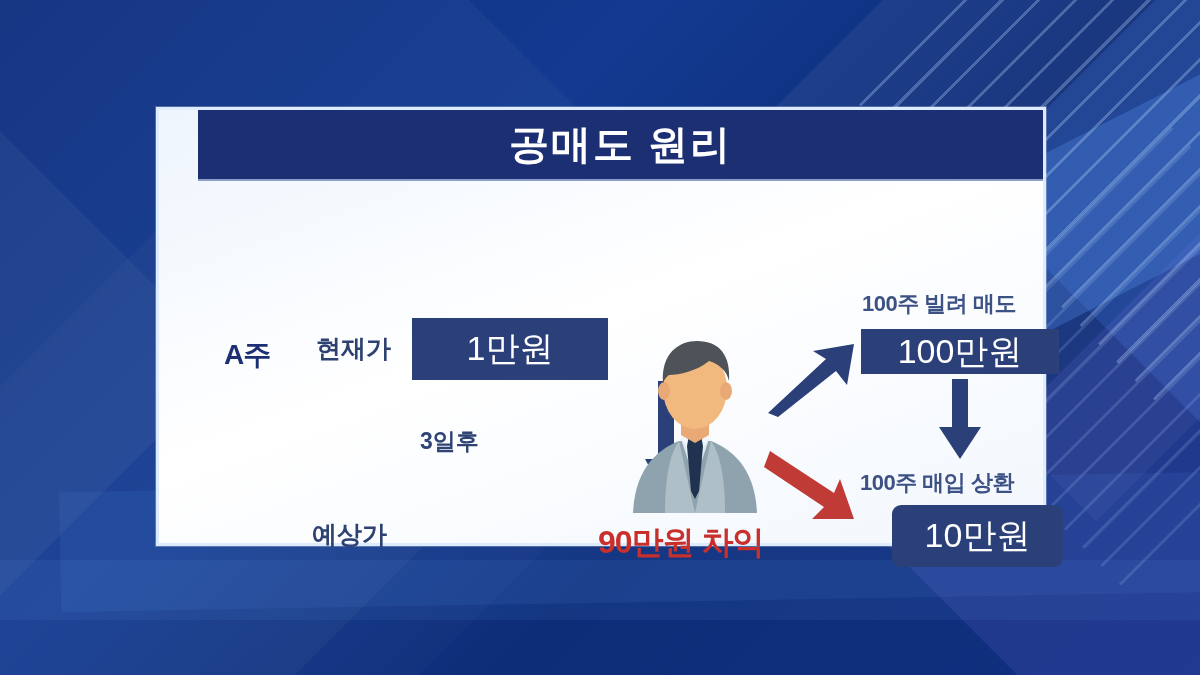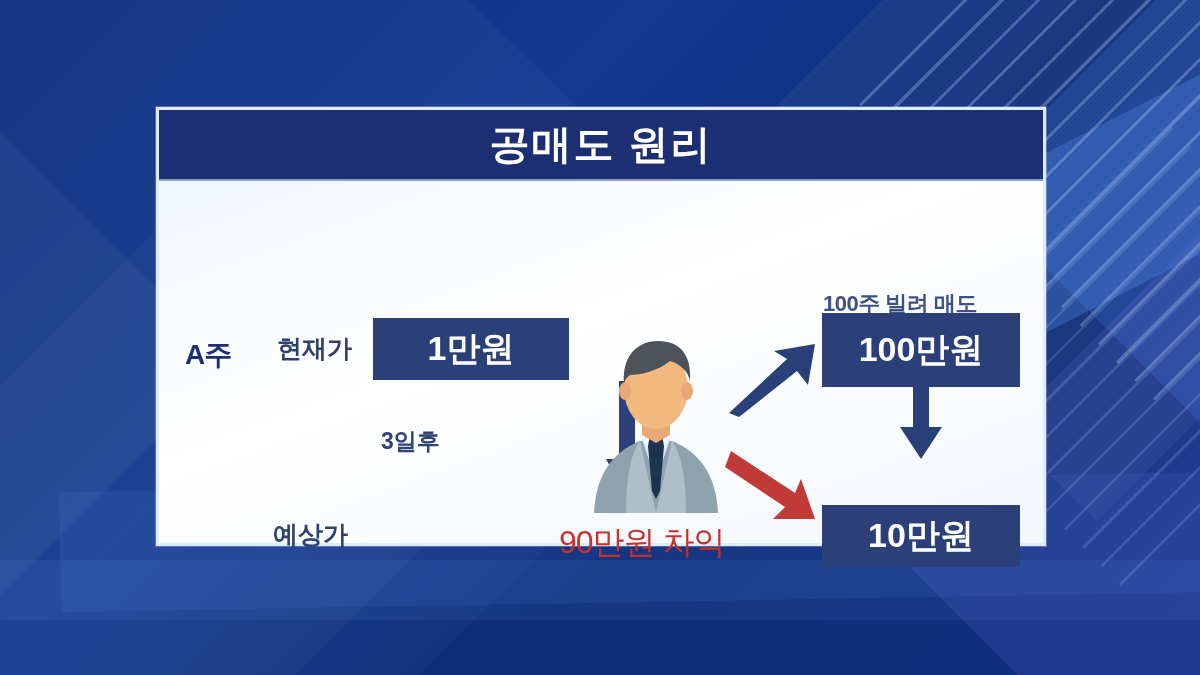--- a/index.html
+++ b/index.html
@@ -116,20 +116,21 @@
   #card {
     position: absolute;
     left: 156px;
     top: 107px;
     width: 890px;
     height: 439px;
     border: 3px solid rgba(215,232,255,0.82);
     box-sizing: border-box;
     background: linear-gradient(160deg, #eef5fd 0%, #ffffff 48%, #f2f7fd 100%);
     box-shadow: 0 0 0 1px rgba(255,255,255,0.25);
+    padding-left: 39px;
   }
   #card-header {
     height: 69px;
     background: #1d2f73;
     display: flex;
     align-items: center;
     justify-content: center;
     border-bottom: 2px solid rgba(215,232,255,0.6);
   }
   #card-title {
@@ -171,36 +172,36 @@
     position: absolute;
     background: #2b4078;
     display: flex;
     align-items: center;
     justify-content: center;
     box-sizing: border-box;
   }
   .value-box span {
     color: #ffffff;
     font-size: 34px;
-    font-weight: bold;
+    font-weight: normal;
     letter-spacing: 0px;
   }
   .interval-label {
     position: absolute;
     color: #2f4474;
     font-size: 23px;
     font-weight: bold;
     white-space: nowrap;
     margin-left: 26px;
   }
   #profit-text {
     position: absolute;
     color: #c9302c;
     font-size: 32px;
-    font-weight: normal;
+    font-weight: bold;
     white-space: nowrap;
     letter-spacing: -1px;
   }
 
   
   .arrow-svg { position: absolute; }
 </style>
 </head>
 <body>
 
@@ -279,28 +280,29 @@
       </svg>
 
       <svg class="arrow-svg" style="left:566px; top:268px;" width="94" height="76" viewBox="0 0 94 76">
         <path d="M6 2 L70 44 L76 30 L90 70 L48 70 L60 58 L0 18 Z" fill="#c03a36"></path>
       </svg>
 
       <div id="profit-text" style="left:400px; top:340px;">90만원 차익</div>
 
       <div class="cap-label" style="left:664px; top:108px;">100주 빌려 매도</div>
 
-      <div class="value-box" style="left:663px; top:132px; width:198px; height:74px;">
+      <div class="value-box" style="left:663px; top:148px; width:198px; height:45px;">
         <span>100만원</span>
       </div>
 
       <svg class="arrow-svg" style="left:740px; top:198px;" width="44" height="82" viewBox="0 0 44 82">
         <polygon points="14,0 30,0 30,48 43,48 22,80 1,48 14,48" fill="#2b4078"></polygon>
       </svg>
 
-
-      <div class="value-box" style="left:663px; top:324px; width:198px; height:62px;">
+      <div class="cap-label" style="left:662px; top:287px;">100주 매입 상환</div>
+
+      <div class="value-box" style="left:694px; top:324px; width:171px; height:62px;border-radius:9px;">
         <span>10만원</span>
       </div>
 
     </div>
   </div>
 </div>
 
 </body></html>

